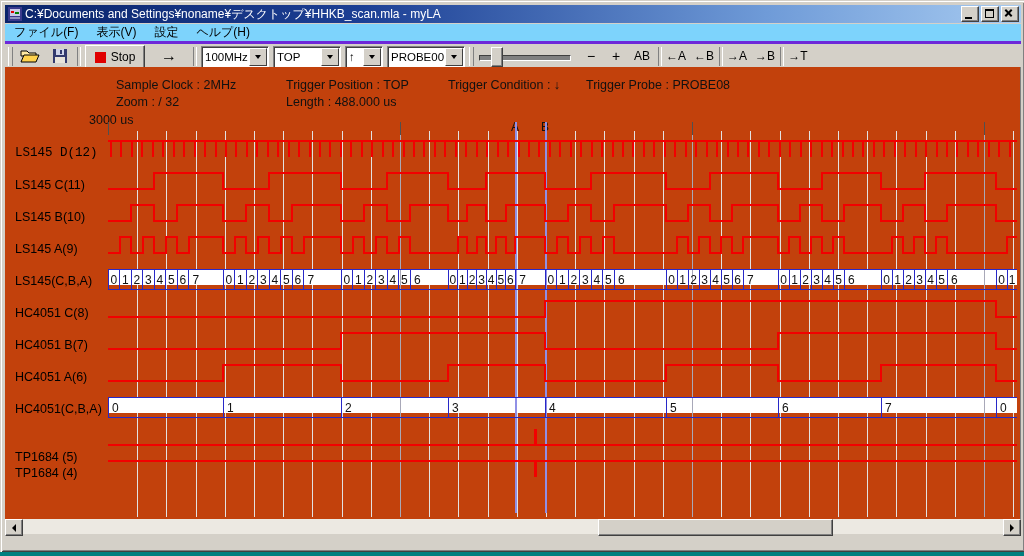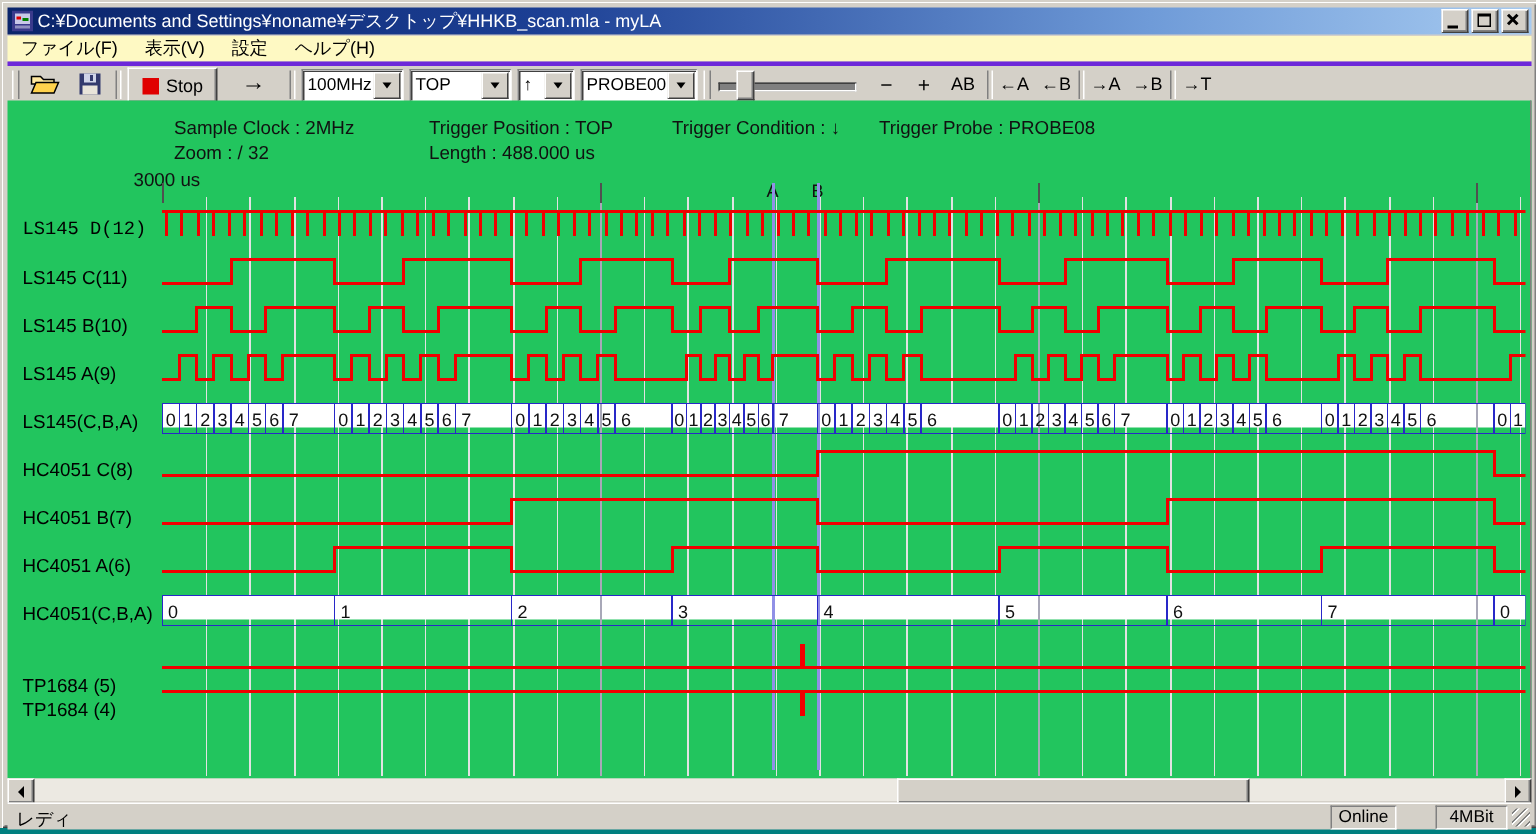--- a/index.html
+++ b/index.html
@@ -14,21 +14,21 @@
             display:flex;align-items:center;padding:0 2px;}
   .app-icon{width:14px;height:14px;margin:0 3px 0 1px;flex:0 0 auto;}
   .title-text{color:#fff;font-size:12px;line-height:18px;white-space:nowrap;overflow:hidden;flex:1;}
   .tb-btn{width:16px;height:14px;background:#d4d0c8;margin-left:2px;position:relative;
           border:1px solid;border-color:#fff #404040 #404040 #fff;box-shadow:inset -1px -1px 0 #808080;flex:0 0 auto;}
   .glyph-min{position:absolute;left:3px;bottom:2px;width:7px;height:2px;background:#000;}
   .glyph-max{position:absolute;left:3px;top:2px;width:7px;height:6px;border:1px solid #000;border-top-width:2px;}
   .glyph-x1,.glyph-x2{position:absolute;left:2px;top:5px;width:9px;height:2px;background:#000;}
   .glyph-x1{transform:rotate(45deg);} .glyph-x2{transform:rotate(-45deg);}
   
-  .menubar{position:absolute;left:4px;top:23px;right:4px;height:17px;background:#fef9c3;
+  .menubar{position:absolute;left:4px;top:23px;right:4px;height:17px;background:#7dd3fc;
            font-size:12px;display:flex;align-items:center;}
   .menu-item{padding:1px 9px;white-space:nowrap;}
   
   .toolbar{position:absolute;left:4px;top:40px;right:4px;height:25px;background:#d4d0c8;
            border-top:3px solid #6d28d9;}
   .tsep{position:absolute;top:3px;height:19px;width:2px;border-left:1px solid #808080;border-right:1px solid #ffffff;}
   .grip{position:absolute;top:3px;height:19px;width:3px;border-left:1px solid #ffffff;border-right:1px solid #808080;}
   .tool-btn{position:absolute;top:1px;height:22px;display:flex;align-items:center;justify-content:center;
             font-size:12px;color:#000;background:#d4d0c8;}
   .raised{border:1px solid;border-color:#fff #404040 #404040 #fff;box-shadow:inset -1px -1px 0 #808080,inset 1px 1px 0 #d4d0c8;}
@@ -38,21 +38,21 @@
          display:flex;align-items:center;}
   .combo-text{flex:1;font-size:11.5px;padding:0 3px;white-space:nowrap;overflow:hidden;}
   .combo-arrow{width:16px;height:16px;margin:1px;background:#d4d0c8;border:1px solid;
                border-color:#fff #404040 #404040 #fff;display:flex;align-items:center;justify-content:center;flex:0 0 auto;}
   .tri-down{width:0;height:0;border-left:3px solid transparent;border-right:3px solid transparent;border-top:4px solid #000;}
   .slider-track{position:absolute;top:11px;height:4px;background:#808080;
                 border:1px solid;border-color:#404040 #fff #fff #404040;}
   .slider-thumb{position:absolute;top:3px;width:10px;height:18px;background:#d4d0c8;
                 border:1px solid;border-color:#fff #404040 #404040 #fff;box-shadow:inset -1px -1px 0 #808080;}
   
-  .client{position:absolute;left:4px;top:66px;width:1016px;height:452px;background:#22c55e;
+  .client{position:absolute;left:4px;top:66px;width:1016px;height:452px;background:#c2410c;
           border-right:1px solid #808080;box-sizing:border-box;overflow:hidden;}
   .hdr{position:absolute;font-size:12.5px;color:#111;white-space:nowrap;}
   .ruler-label{position:absolute;font-size:12.5px;color:#111;}
   .cursor-label{position:absolute;width:14px;text-align:center;font-size:12px;color:#111;}
   .ch-label{position:absolute;left:10px;font-size:12.5px;color:#000;white-space:nowrap;}
   #wave-svg{position:absolute;left:103px;top:54px;}
   
   .hscroll{position:absolute;left:4px;top:518px;width:1016px;height:15px;background:#ece9e2;}
   .sb-btn{position:absolute;top:0;width:16px;height:15px;background:#d4d0c8;border:1px solid;
           border-color:#fff #404040 #404040 #fff;box-shadow:inset -1px -1px 0 #808080;
@@ -499,19 +499,13 @@
   <div class="hscroll">
     <div class="sb-btn" style="left:0">
         <span class="tri-left"></span>
       </div>
     <div class="sb-thumb" style="left:593px;width:233px"></div>
     <div class="sb-btn" style="right:0">
         <span class="tri-right"></span>
       </div>
   </div>
 
-  <div class="statusbar">
-    <span class="status-left">レディ</span>
-    <span class="status-panel" style="right:90px;width:34px;text-align:center">Online</span>
-    <span class="status-panel" style="right:16px;width:38px;text-align:center">4MBit</span>
-    <span class="grip-corner"></span>
-  </div>
 </div>
 
 </body></html>

